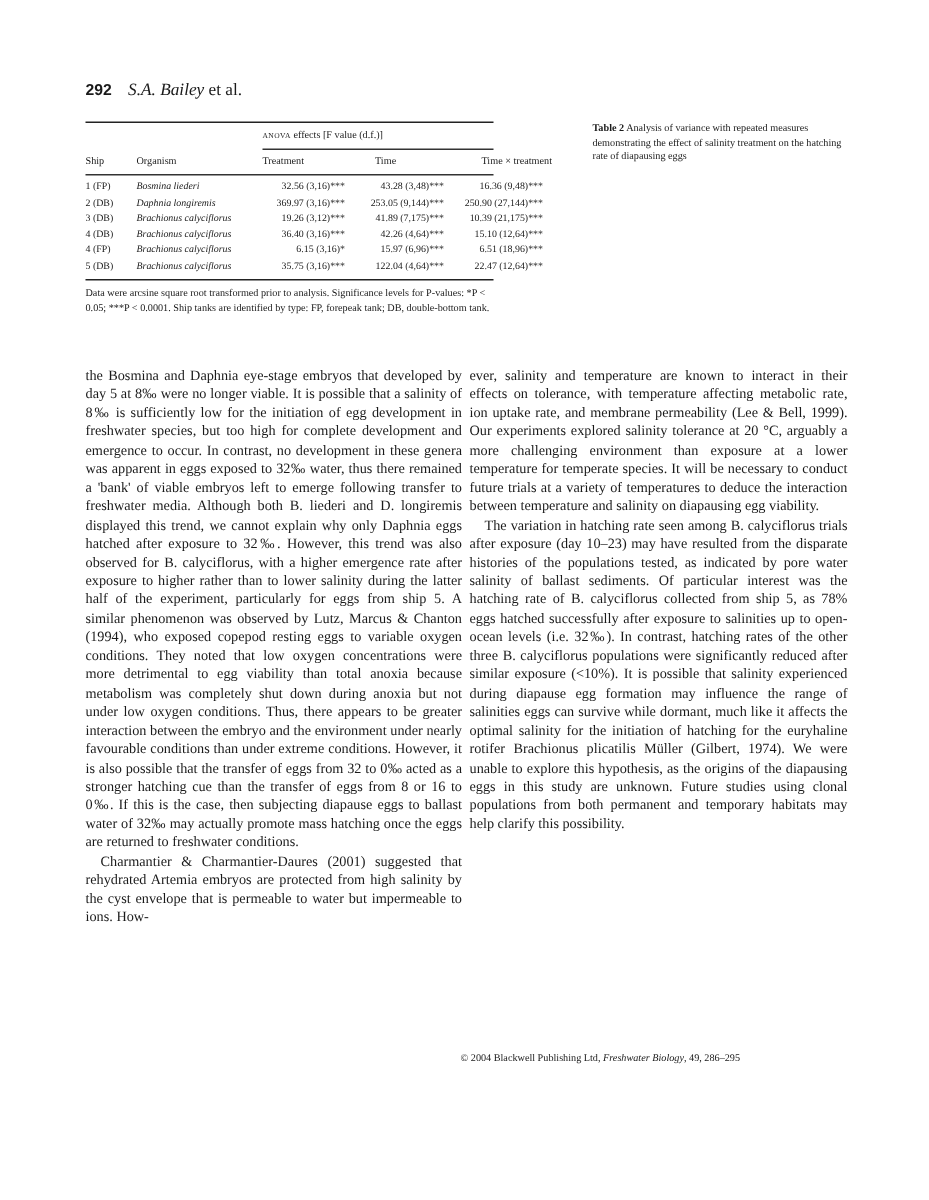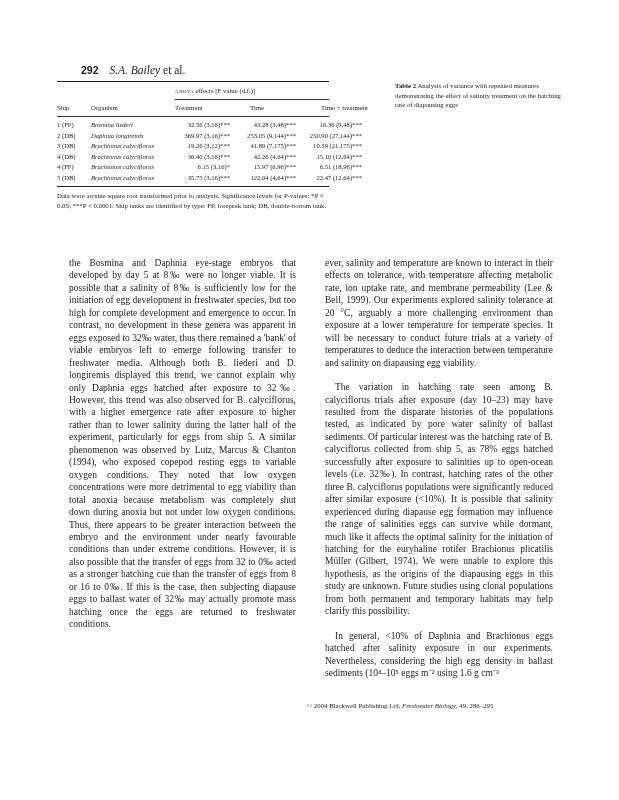--- a/index.html
+++ b/index.html
@@ -1,20 +1,20 @@
 <!DOCTYPE html>
 <html><head>
 <meta charset="utf-8">
 <style>
   html, body { margin: 0; padding: 0; background: #ffffff; }
   body { width: 619px; height: 800px; position: relative; overflow: hidden;
          font-family: "Liberation Serif", "DejaVu Serif", serif; color: #1a1a1a; }
   .page { position: absolute; left: 0; top: 0; width: 619px; height: 800px; }
 
-  .running-head { position: absolute; left: 57px; top: 64px; font-size: 11.5px; margin-left: 24px; }
+  .running-head { position: absolute; left: 57px; top: 54px; font-size: 11.5px; }
   .running-head .pg { font-family: "Liberation Sans", sans-serif; font-weight: bold; font-size: 10.5px; margin-right: 8px; }
   .running-head .auth { font-style: italic; }
   .rule-top { position: absolute; left: 57px; top: 81px; width: 272px; height: 1px; background: #222; }
   .anova-group { position: absolute; left: 175px; top: 87px; font-size: 6.8px; }
   .anova-group .sc { font-variant: small-caps; letter-spacing: 0.3px; }
   .group-rule { position: absolute; left: 175px; top: 99px; width: 154px; height: 1px; background: #333; }
   .head-row { position: absolute; top: 104px; font-size: 6.8px; }
   .head-rule { position: absolute; left: 57px; top: 116px; width: 272px; height: 1px; background: #333; }
   .data-row { position: absolute; left: 0; width: 619px; height: 10px; font-size: 6.6px; }
   .data-row span { position: absolute; white-space: nowrap; }
@@ -25,21 +25,21 @@
   .c-tx { left: 300px; width: 62px; text-align: right; }
   .rule-bot { position: absolute; left: 57px; top: 186px; width: 272px; height: 1px; background: #222; }
   .table-note { position: absolute; left: 57px; top: 191px; width: 272px; font-size: 6.8px; line-height: 9.8px; }
 
   .caption { position: absolute; left: 395px; top: 81px; width: 170px; font-size: 6.8px; line-height: 9.6px; }
   .caption b { font-weight: bold; }
 
   .col { position: absolute; top: 245px; width: 251px; font-size: 9.5px; line-height: 12.45px; text-align: justify; hyphens: manual; }
   .col.left { left: 57px; }
   .col.right { left: 313px; width: 252px; font-family: Liberation Serif, serif; }
-  .col p { margin: 12px; text-indent: 0; }
+  .col p { margin: 0; text-indent: 0; }
   .col p.ind { text-indent: 10px; }
 
   .footer { position: absolute; left: 307px; top: 702px; font-size: 6.8px; font-family: "Liberation Serif", serif; }
   .footer i { font-style: italic; }
 </style>
 </head>
 <body>
 
 <div class="page">
 
@@ -110,24 +110,24 @@
   <div class="rule-bot"></div>
   <div class="table-note">Data were arcsine square root transformed prior to analysis. Significance levels for P-values: *P &lt; 0.05; ***P &lt; 0.0001. Ship tanks are identified by type: FP, forepeak tank; DB, double-bottom tank.</div>
 
   <div class="caption">
     <b>Table 2</b>
     <span>Analysis of variance with repeated measures demonstrating the effect of salinity treatment on the hatching rate of diapausing eggs</span>
   </div>
 
   <div class="col left">
     <p>the Bosmina and Daphnia eye-stage embryos that developed by day 5 at 8‰ were no longer viable. It is possible that a salinity of 8‰ is sufficiently low for the initiation of egg development in freshwater species, but too high for complete development and emergence to occur. In contrast, no development in these genera was apparent in eggs exposed to 32‰ water, thus there remained a 'bank' of viable embryos left to emerge following transfer to freshwater media. Although both B. liederi and D. longiremis displayed this trend, we cannot explain why only Daphnia eggs hatched after exposure to 32‰. However, this trend was also observed for B. calyciflorus, with a higher emergence rate after exposure to higher rather than to lower salinity during the latter half of the experiment, particularly for eggs from ship 5. A similar phenomenon was observed by Lutz, Marcus &amp; Chanton (1994), who exposed copepod resting eggs to variable oxygen conditions. They noted that low oxygen concentrations were more detrimental to egg viability than total anoxia because metabolism was completely shut down during anoxia but not under low oxygen conditions. Thus, there appears to be greater interaction between the embryo and the environment under nearly favourable conditions than under extreme conditions. However, it is also possible that the transfer of eggs from 32 to 0‰ acted as a stronger hatching cue than the transfer of eggs from 8 or 16 to 0‰. If this is the case, then subjecting diapause eggs to ballast water of 32‰ may actually promote mass hatching once the eggs are returned to freshwater conditions.</p>
+    <p class="ind">Charmantier &amp; Charmantier-Daures (2001) suggested that rehydrated Artemia embryos are protected from high salinity by the cyst envelope that is permeable to water but impermeable to ions. How-</p>
   </div>
 
   <div class="col right">
     <p>ever, salinity and temperature are known to interact in their effects on tolerance, with temperature affecting metabolic rate, ion uptake rate, and membrane permeability (Lee &amp; Bell, 1999). Our experiments explored salinity tolerance at 20 °C, arguably a more challenging environment than exposure at a lower temperature for temperate species. It will be necessary to conduct future trials at a variety of temperatures to deduce the interaction between temperature and salinity on diapausing egg viability.</p>
     <p class="ind">The variation in hatching rate seen among B. calyciflorus trials after exposure (day 10–23) may have resulted from the disparate histories of the populations tested, as indicated by pore water salinity of ballast sediments. Of particular interest was the hatching rate of B. calyciflorus collected from ship 5, as 78% eggs hatched successfully after exposure to salinities up to open-ocean levels (i.e. 32‰). In contrast, hatching rates of the other three B. calyciflorus populations were significantly reduced after similar exposure (&lt;10%). It is possible that salinity experienced during diapause egg formation may influence the range of salinities eggs can survive while dormant, much like it affects the optimal salinity for the initiation of hatching for the euryhaline rotifer Brachionus plicatilis Müller (Gilbert, 1974). We were unable to explore this hypothesis, as the origins of the diapausing eggs in this study are unknown. Future studies using clonal populations from both permanent and temporary habitats may help clarify this possibility.</p>
-    <p class="ind">In general, &lt;10% of Daphnia and Brachionus eggs hatched after salinity exposure in our experiments. Nevertheless, considering the high egg density in ballast sediments (10⁴–10⁵ eggs m⁻² using 1.6 g cm⁻³</p>
   </div>
 
   <div class="footer">
     <span>© 2004 Blackwell Publishing Ltd, </span><i>Freshwater Biology</i><span>, 49, 286–295</span>
   </div>
 </div>
 
 </body></html>

